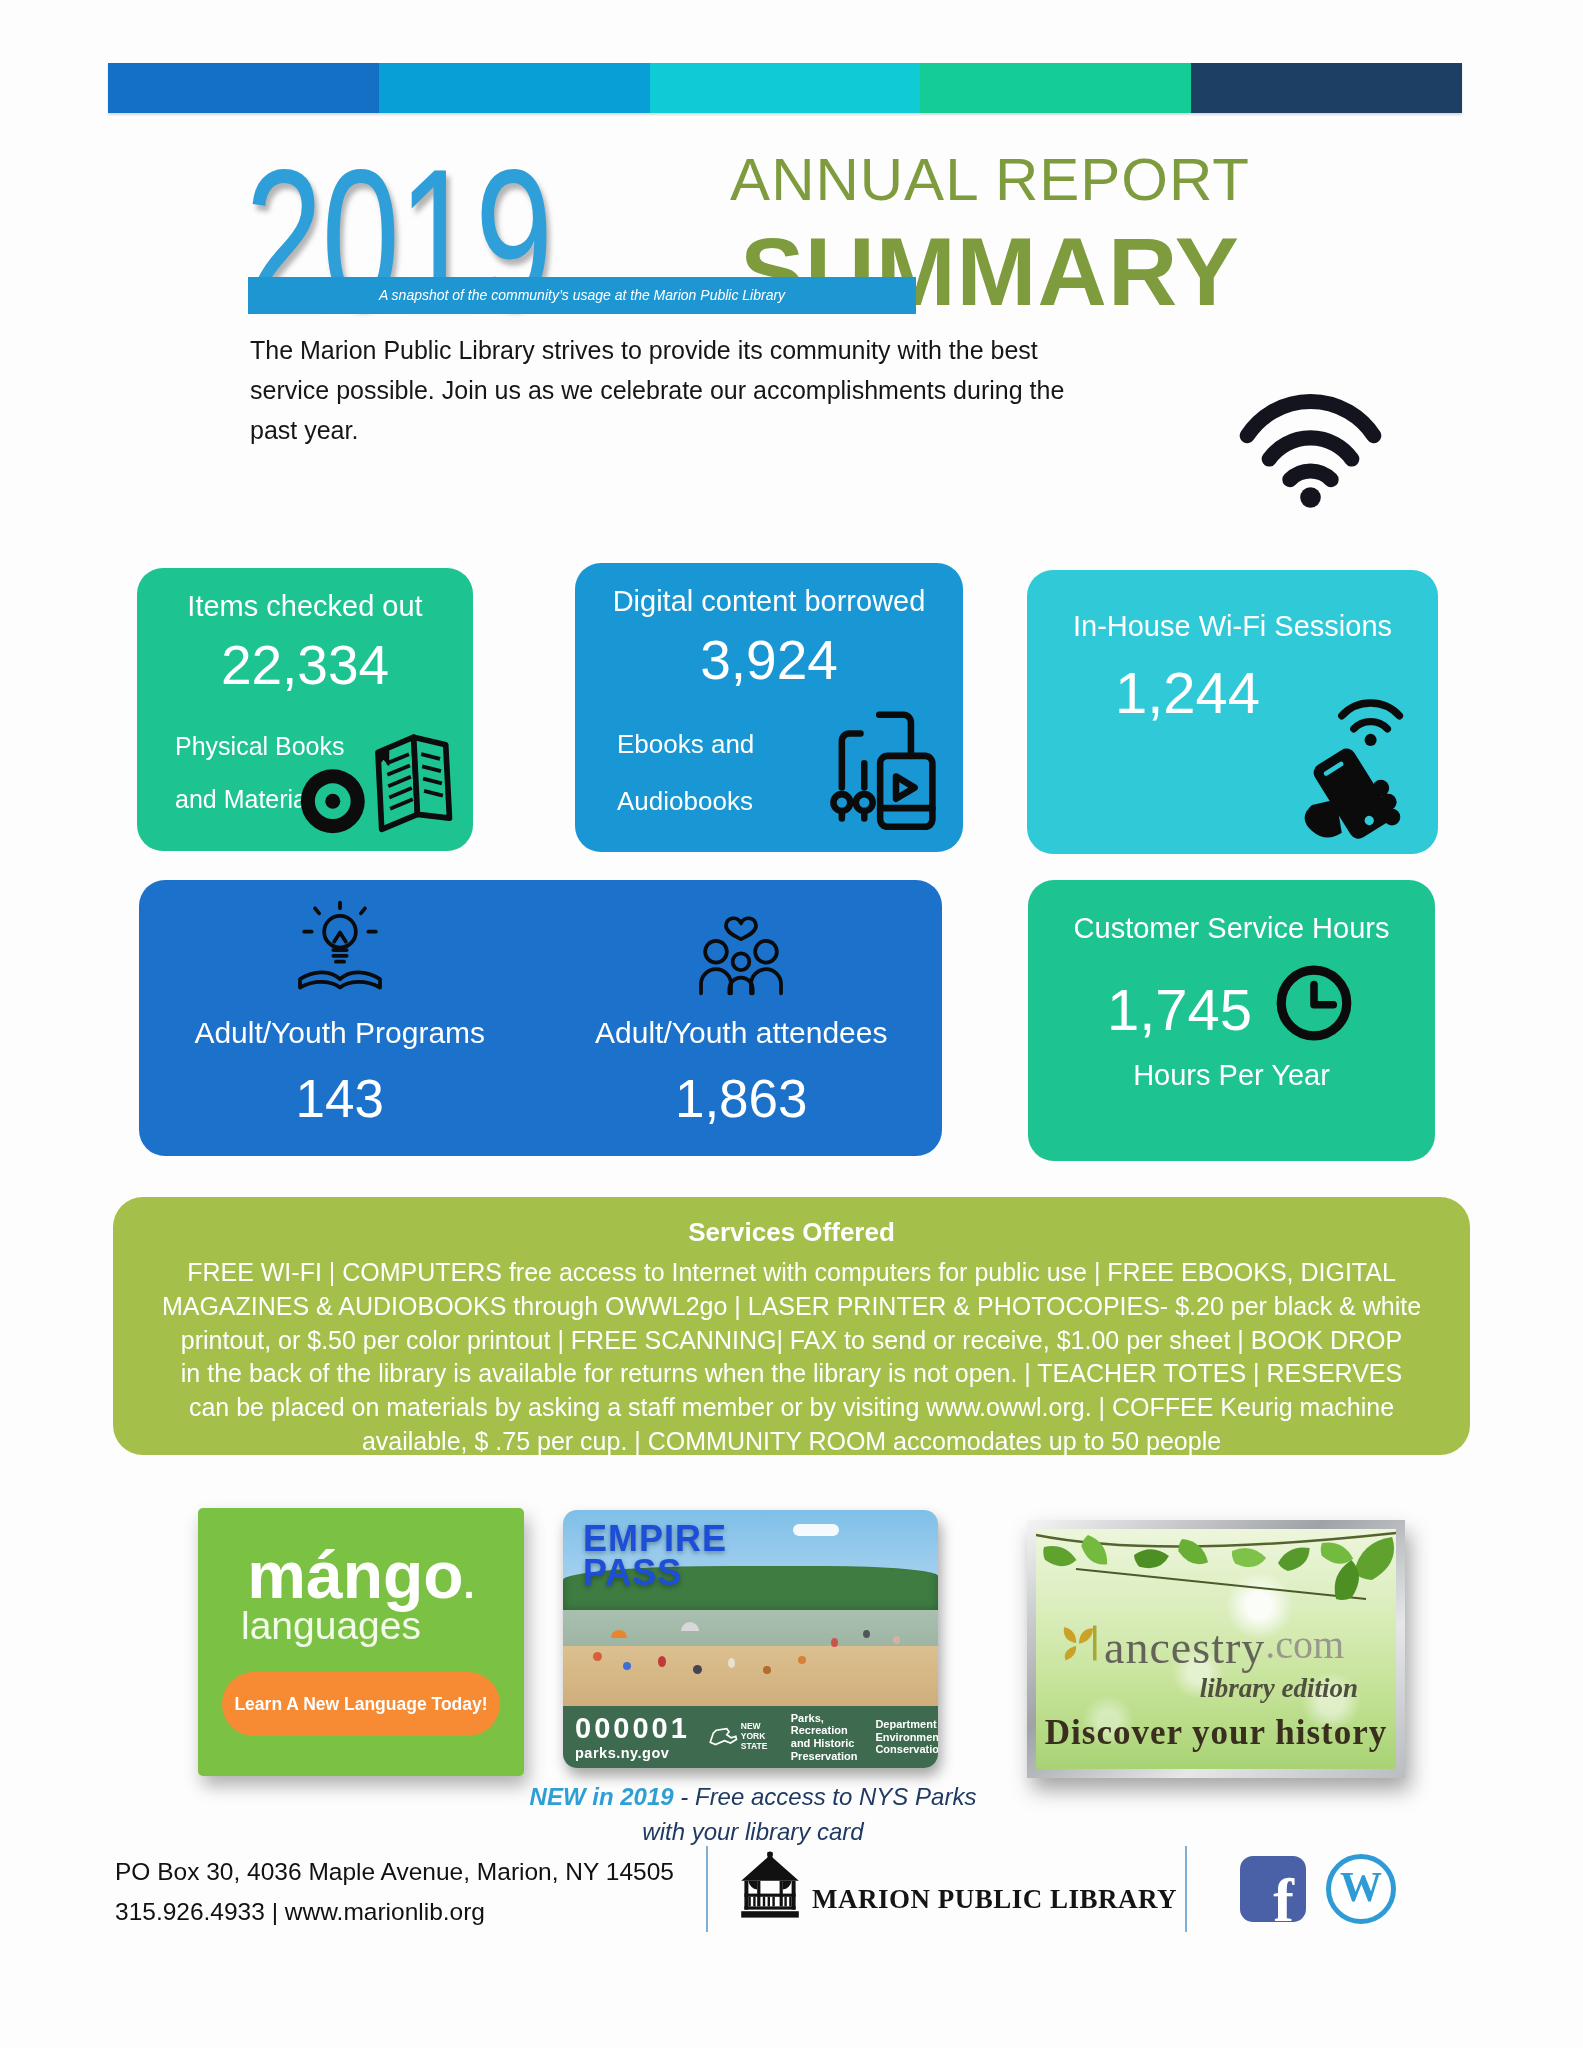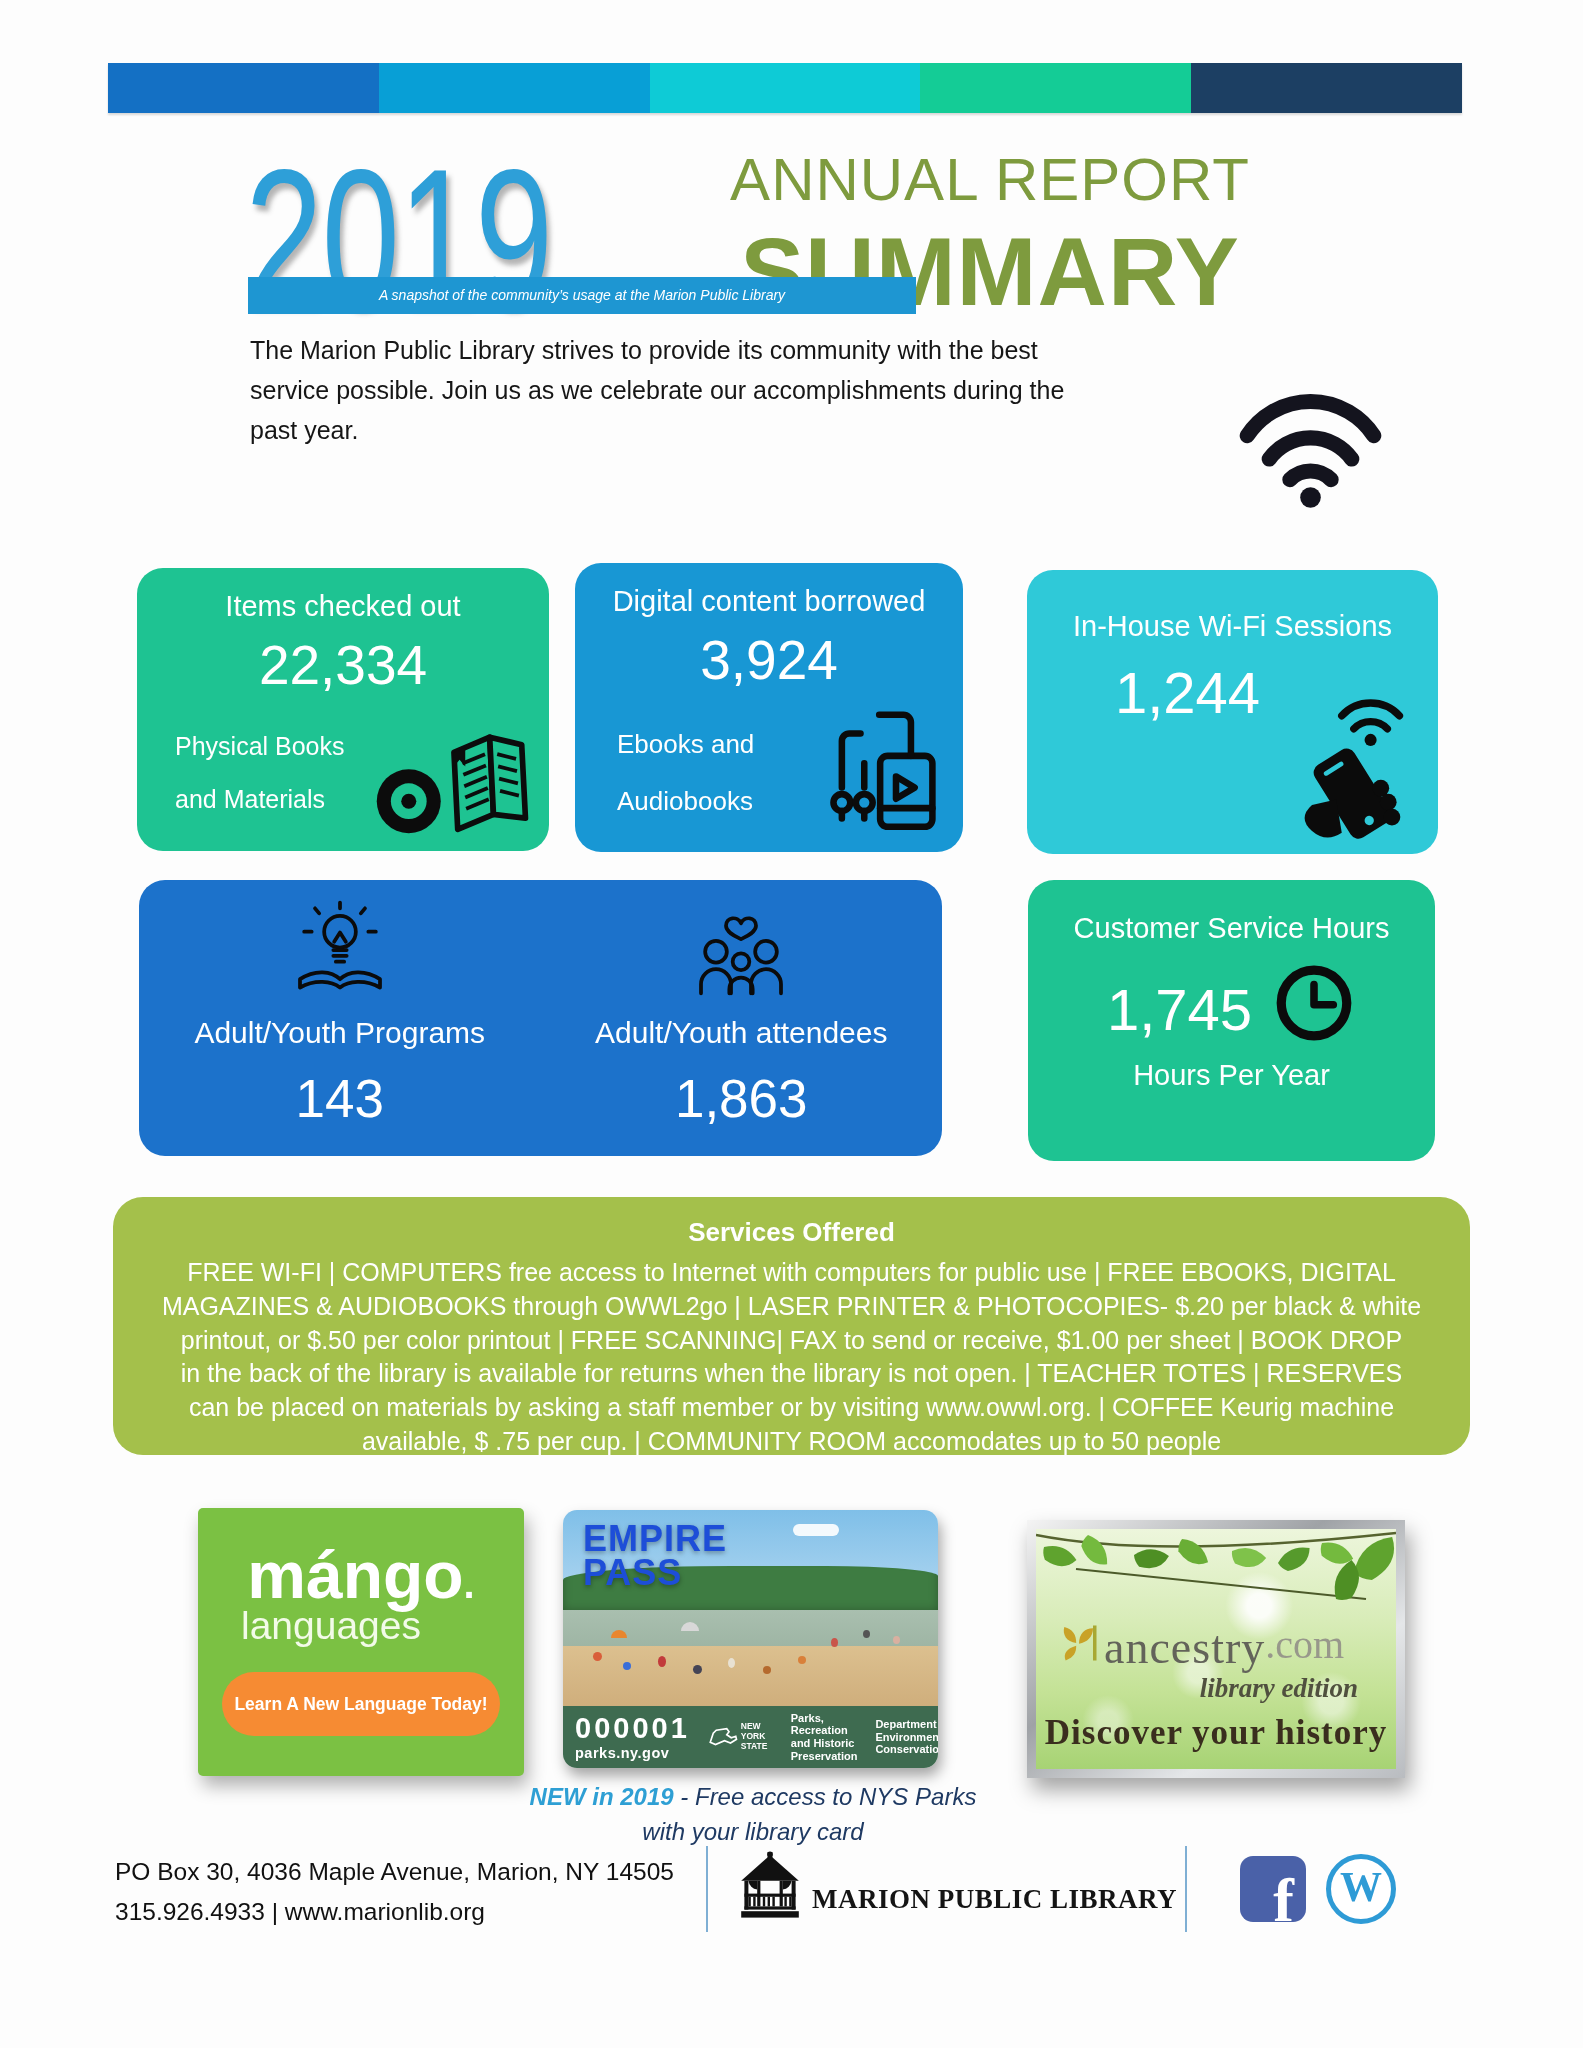--- a/index.html
+++ b/index.html
@@ -16,21 +16,21 @@
   #year { left:245px; top:140px; font-size:195px; line-height:1; color:#2E9FD8; transform:scaleX(0.72); transform-origin:left top; text-shadow:5px 6px 6px rgba(90,90,90,0.45); letter-spacing:-2px; }
   #titleblock { left:700px; top:150px; width:580px; text-align:center; color:#7E9B3E; }
   #title1 { font-size:60px; line-height:1; letter-spacing:1px; }
   #title2 { font-size:96px; line-height:1; font-weight:bold; margin-top:14px; letter-spacing:1px; }
   #banner { left:248px; top:277px; width:668px; height:37px; background:#1E96D2; color:#fff; font-style:italic; font-size:14px; text-align:center; line-height:37px; }
   #intro { left:250px; top:330px; width:960px; font-size:25px; line-height:1.6; color:#161616; white-space:pre-line; }
   #wifi-top { left:1228px; top:386px; }
 
   
   .card { border-radius:26px; color:#fff; text-align:center; }
-  #card-items    { left:137px;  top:568px; width:412px; height:283px; background:#1EC392; }
+  #card-items    { left:137px;  top:568px; width:336px; height:283px; background:#1EC392; }
   #card-digital  { left:575px;  top:563px; width:388px; height:289px; background:#1897D4; }
   #card-wifi     { left:1027px; top:570px; width:411px; height:284px; background:#2FC9D8; }
   #card-programs { left:139px;  top:880px; width:803px; height:276px; background:#1C72CB; display:flex; }
   #card-hours    { left:1028px; top:880px; width:407px; height:281px; background:#1EC392; }
 
   .card-title { font-size:29px; padding-top:22px; }
   .card-value { font-size:55px; margin-top:10px; }
   .card-caption { position:absolute; left:38px; bottom:26px; text-align:left; font-size:25px; line-height:2.1; }
   #card-digital .card-title { }
   #card-digital .card-caption { left:42px; bottom:22px; font-size:26px; line-height:2.2; }

